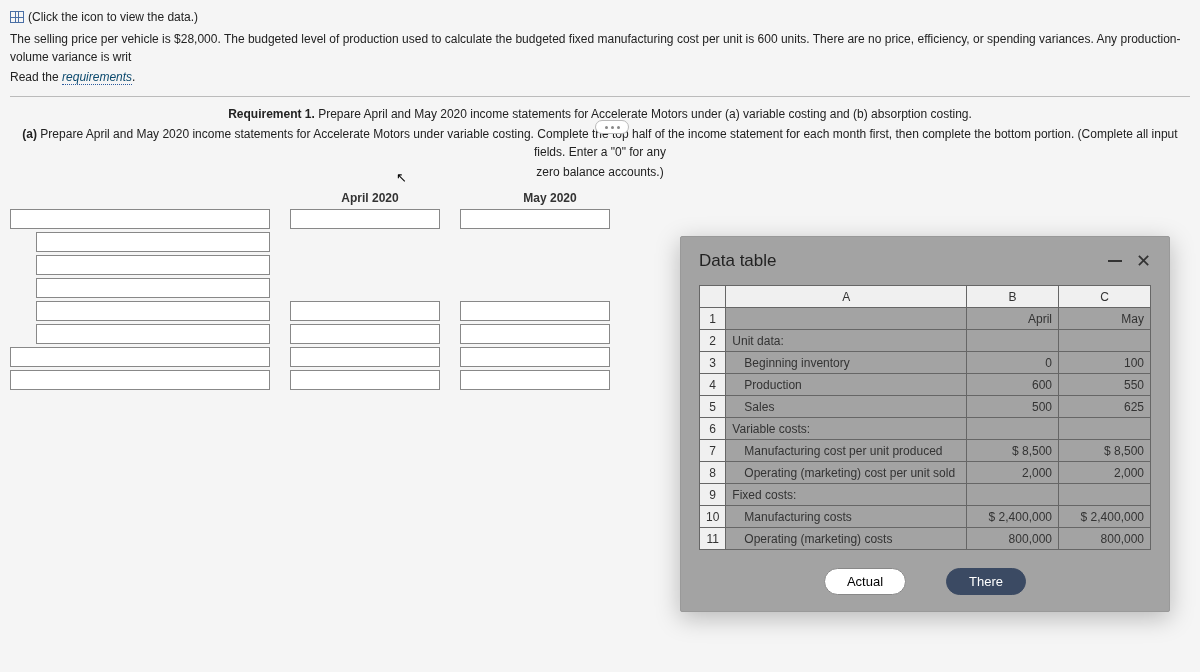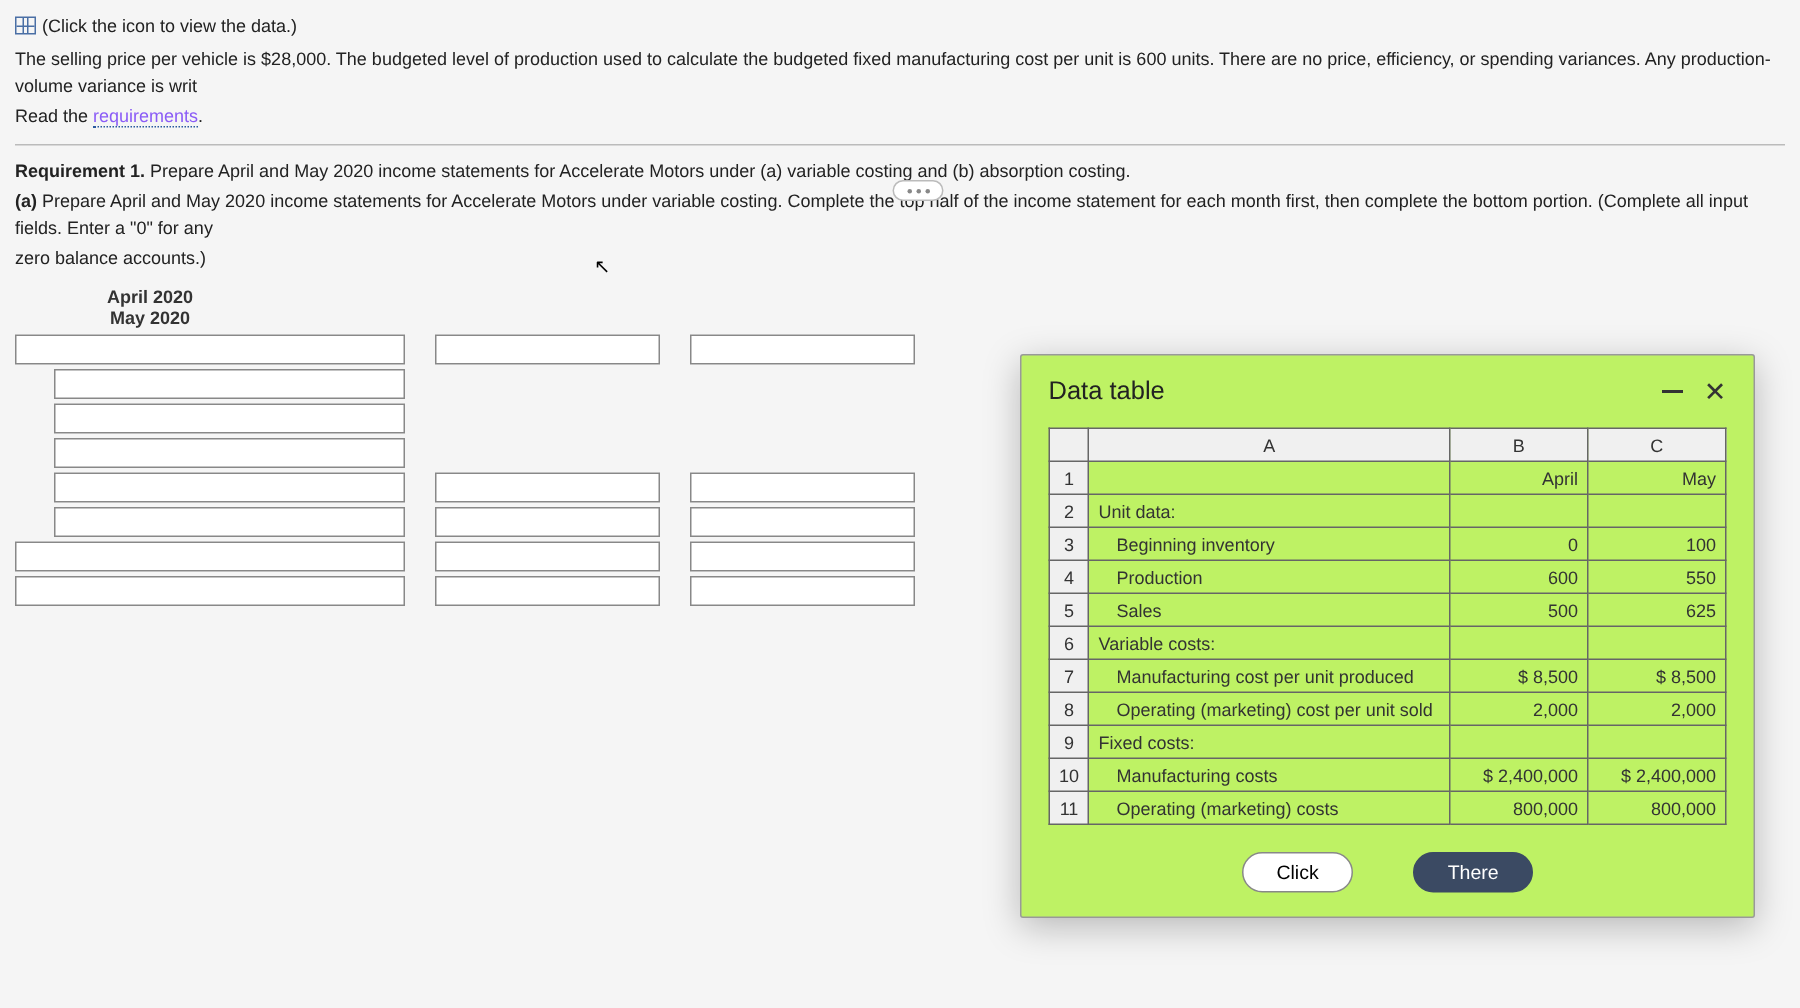--- a/index.html
+++ b/index.html
@@ -24,32 +24,32 @@
   .grid-icon {
     display: inline-block;
     width: 14px;
     height: 12px;
     border: 1px solid #4a6fa5;
     background:
       linear-gradient(#4a6fa5,#4a6fa5) 33% 0/1px 100% no-repeat,
       linear-gradient(#4a6fa5,#4a6fa5) 66% 0/1px 100% no-repeat,
       linear-gradient(#4a6fa5,#4a6fa5) 0 50%/100% 1px no-repeat;
   }
-  .link { color: #8b5cf6; cursor: pointer; }
+  .link { color: #0c4a6e; cursor: pointer; font-style: italic; }
   .underline-dotted { border-bottom: 1px dotted #2a5a9e; }
   hr.divider {
     border: none;
     border-top: 1px solid #bbb;
     margin: 10px 0 8px 0;
   }
   .req-section { color: #222; line-height: 1.5; }
-  .req-section p { margin: 2px 0; }
+  .req-section p { margin: 2px 0; text-align: center; }
 
   .work-area { margin-top: 10px; }
-  .col-headers { display: flex; flex-direction: column; }
+  .col-headers { display: flex; }
   .col-headers .spacer { width: 270px; }
   .col-headers .col-label { width: 180px; text-align: center; font-weight: bold; }
 
   .rows { margin-top: 4px; }
   .row { display: flex; align-items: center; margin: 3px 0; gap: 6px; }
   .lbl-input {
     width: 260px;
     height: 20px;
     border: 1px solid #888;
     background: #fff;
@@ -66,21 +66,21 @@
     font-size: 12px;
     margin-left: 14px;
   }
 
   
   .modal {
     position: absolute;
     left: 680px;
     top: 236px;
     width: 490px;
-    background: #bef264;
+    background: #a3a3a3;
     border: 1px solid #999;
     box-shadow: 0 6px 24px rgba(0,0,0,.25);
     border-radius: 2px;
     padding: 14px 18px 16px 18px;
   }
   .modal-head {
     display: flex;
     justify-content: space-between;
     align-items: center;
     margin-bottom: 14px;
@@ -324,16 +324,16 @@
       <tr>
         <td class="rownum">11</td>
         <td class="indent1">Operating (marketing) costs</td>
         <td class="right">800,000</td>
         <td class="right">800,000</td>
       </tr>
     </tbody>
   </table>
 
   <div class="modal-footer">
-    <button class="btn">Click</button>
+    <button class="btn">Actual</button>
     <button class="btn primary">There</button>
   </div>
 </div>
 
 </body></html>

